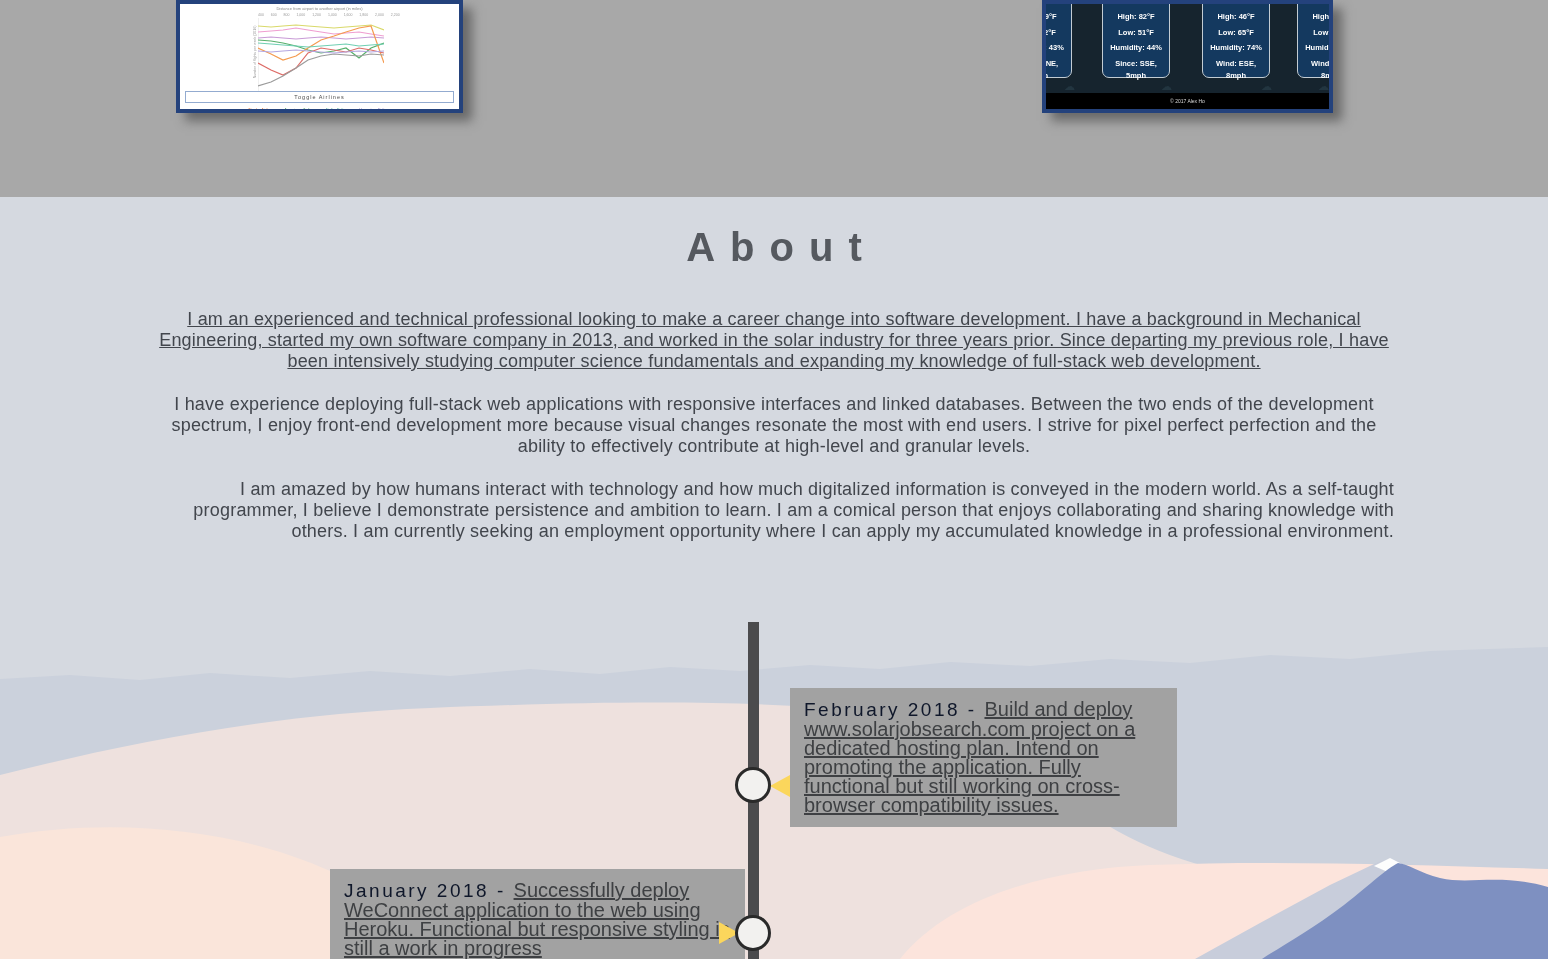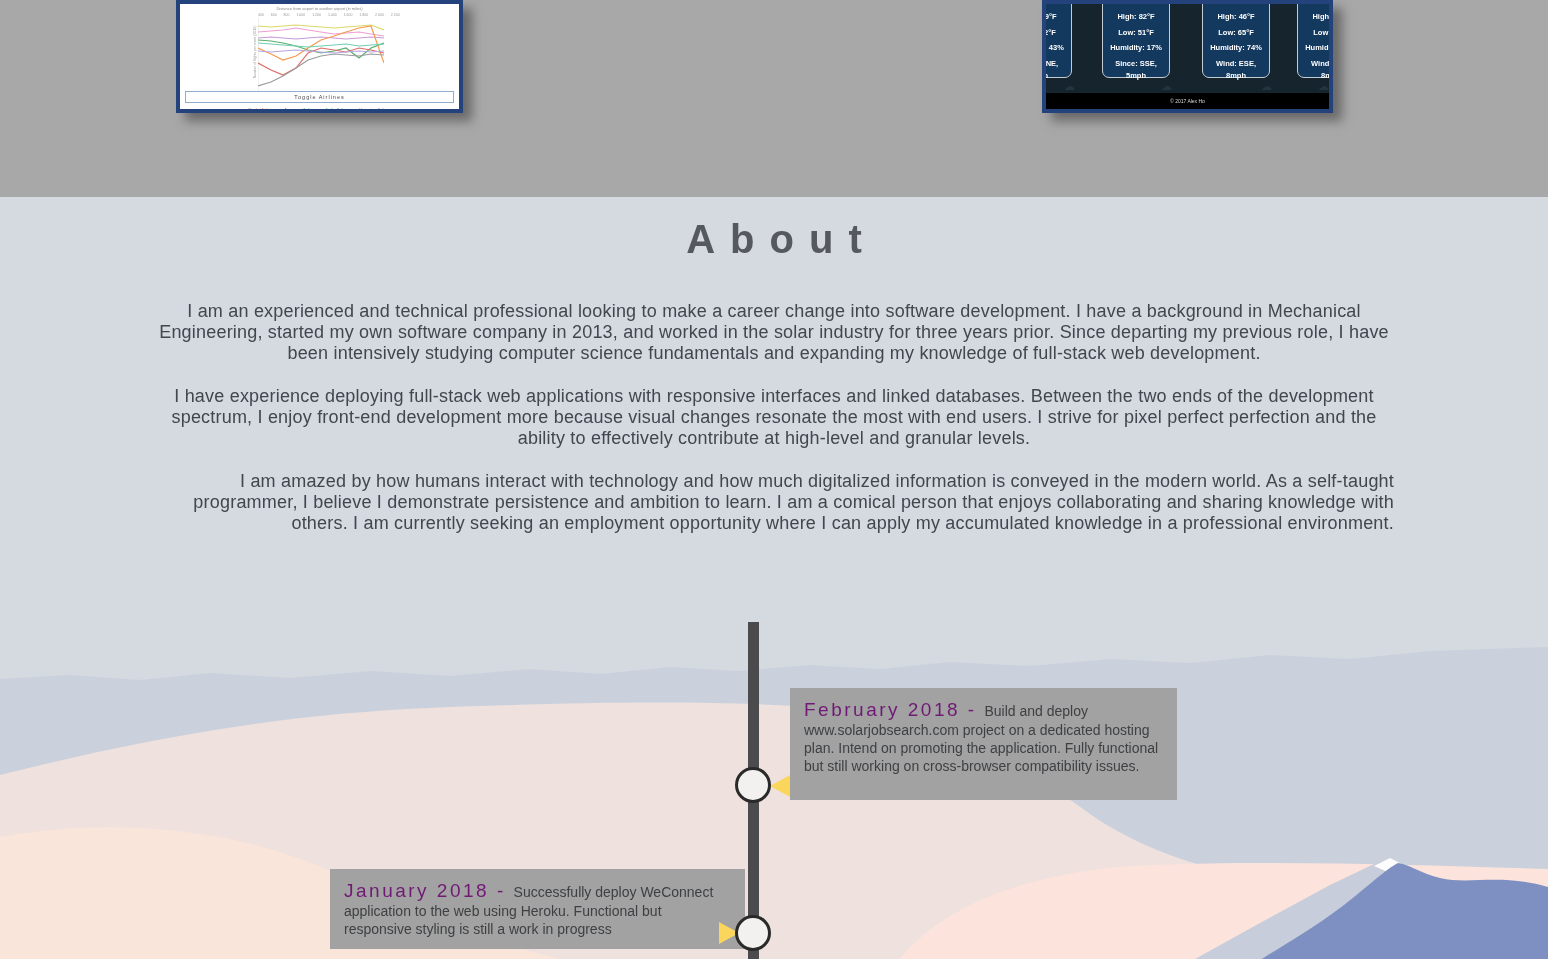--- a/index.html
+++ b/index.html
@@ -27,34 +27,34 @@
   .w-card { position:absolute; top:-16px; width:68px; height:90px; background:#14395f; border:1.5px solid #c3ccd3; border-radius:7px; color:#ffffff; text-align:center; font-size:7.5px; line-height:15.5px; padding-top:20px; font-weight:bold; }
   .w-card .wind2 { display:block; line-height:9px; }
   .w-icons { position:absolute; top:76px; left:0; width:100%; color:#223540; font-size:11px; }
   .w-icons span { position:absolute; }
   .w-footer { position:absolute; bottom:0; left:0; width:100%; height:16px; background:#000000; display:flex; align-items:center; justify-content:center; }
   .w-footer span { color:#d8d8d8; font-size:5px; }
 
   
   .about { position:absolute; left:0; top:197px; width:1548px; height:762px; }
   .about-bg { position:absolute; left:0; top:0; }
-  .about-heading { position:relative; margin:20px auto 0; text-align:center; font-size:40px; font-weight:bold; letter-spacing:15px; text-indent:15px; color:#55595f; }
+  .about-heading { position:relative; margin:28px auto 0; text-align:center; font-size:40px; font-weight:bold; letter-spacing:15px; text-indent:15px; color:#55595f; }
   .about-copy { position:relative; width:1240px; margin:0 auto; text-align:center; font-size:18px; line-height:21px; letter-spacing:.2px; color:#42464d; }
-  .about-copy p.p1 { margin-top:39px; }
+  .about-copy p.p1 { margin-top:39px;text-decoration:underline; }
   .about-copy p.p2 { margin-top:22px; }
   .about-copy p.p3 { margin-top:22px;text-align:right; }
 
   
   .timeline-bar { position:absolute; left:748px; top:622px; width:11px; height:337px; background:#4b4b4d; }
   .timeline-node { position:absolute; left:735px; width:36px; height:36px; border-radius:50%; background:#f2f1ef; border:3px solid #2a2a2a; }
   .node-feb { top:767px; }
   .node-jan { top:915px; }
   .tl-box { position:absolute; background:#a2a2a2; padding:11px 14px; color:#3e4043; }
-  .tl-box .tl-date { font-size:19px; letter-spacing:2.5px; color:#701a75; }
-  .tl-box .tl-text { font-size:14px; line-height:17px; }
+  .tl-box .tl-date { font-size:19px; letter-spacing:2.5px; color:#0f172a; }
+  .tl-box .tl-text { font-size:20px; line-height:17px;text-decoration:underline; }
   .box-feb { left:790px; top:688px; width:387px; min-height:112px; }
   .box-jan { left:330px; top:869px; width:415px; min-height:76px; }
   .tl-arrow { position:absolute; width:0; height:0; border-top:11px solid transparent; border-bottom:11px solid transparent; }
   .arrow-feb { left:770px; top:775px; border-right:20px solid #fbd65c; }
   .arrow-jan { left:719px; top:922px; border-left:20px solid #fbd65c; }
 </style>
 </head>
 <body>
 
 <div class="page">
@@ -92,21 +92,21 @@
     <div class="thumb weather-thumb">
       <div class="w-card" style="left:-42px">
         <div>High: 79°F</div>
         <div>Low: 62°F</div>
         <div>Humidity: 43%</div>
         <div><span>Wind: ENE,</span><span class="wind2">5mph</span></div>
       </div>
       <div class="w-card" style="left:56px">
         <div>High: 82°F</div>
         <div>Low: 51°F</div>
-        <div>Humidity: 17%</div>
+        <div>Humidity: 44%</div>
         <div><span>Since: SSE,</span><span class="wind2">5mph</span></div>
       </div>
       <div class="w-card" style="left:156px">
         <div>High: 46°F</div>
         <div>Low: 65°F</div>
         <div>Humidity: 74%</div>
         <div><span>Wind: ESE,</span><span class="wind2">8mph</span></div>
       </div>
       <div class="w-card" style="left:251px">
         <div>High: 80°F</div>

